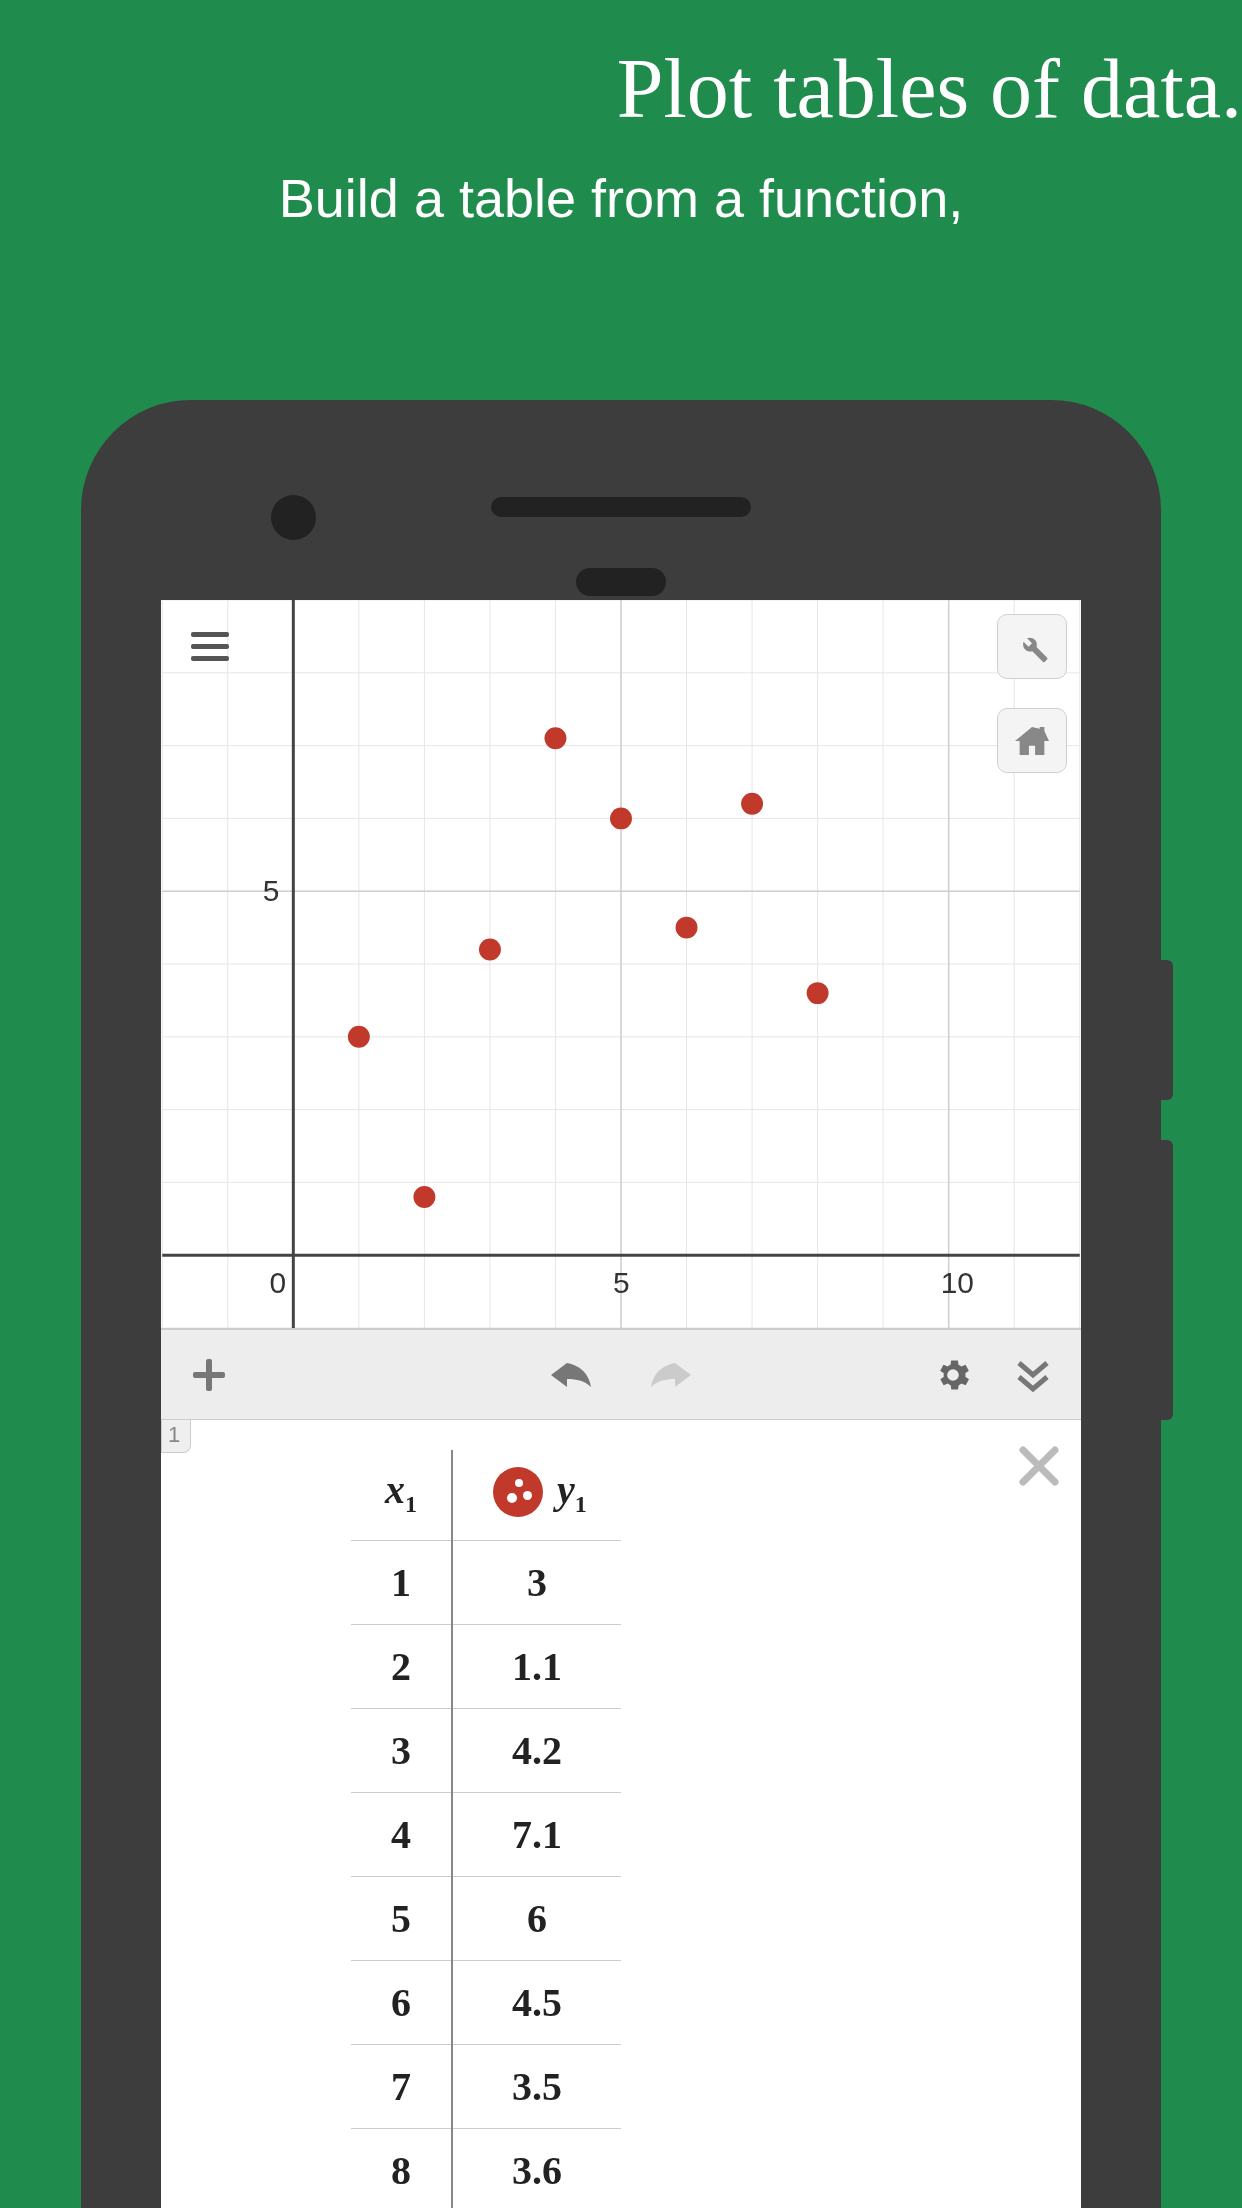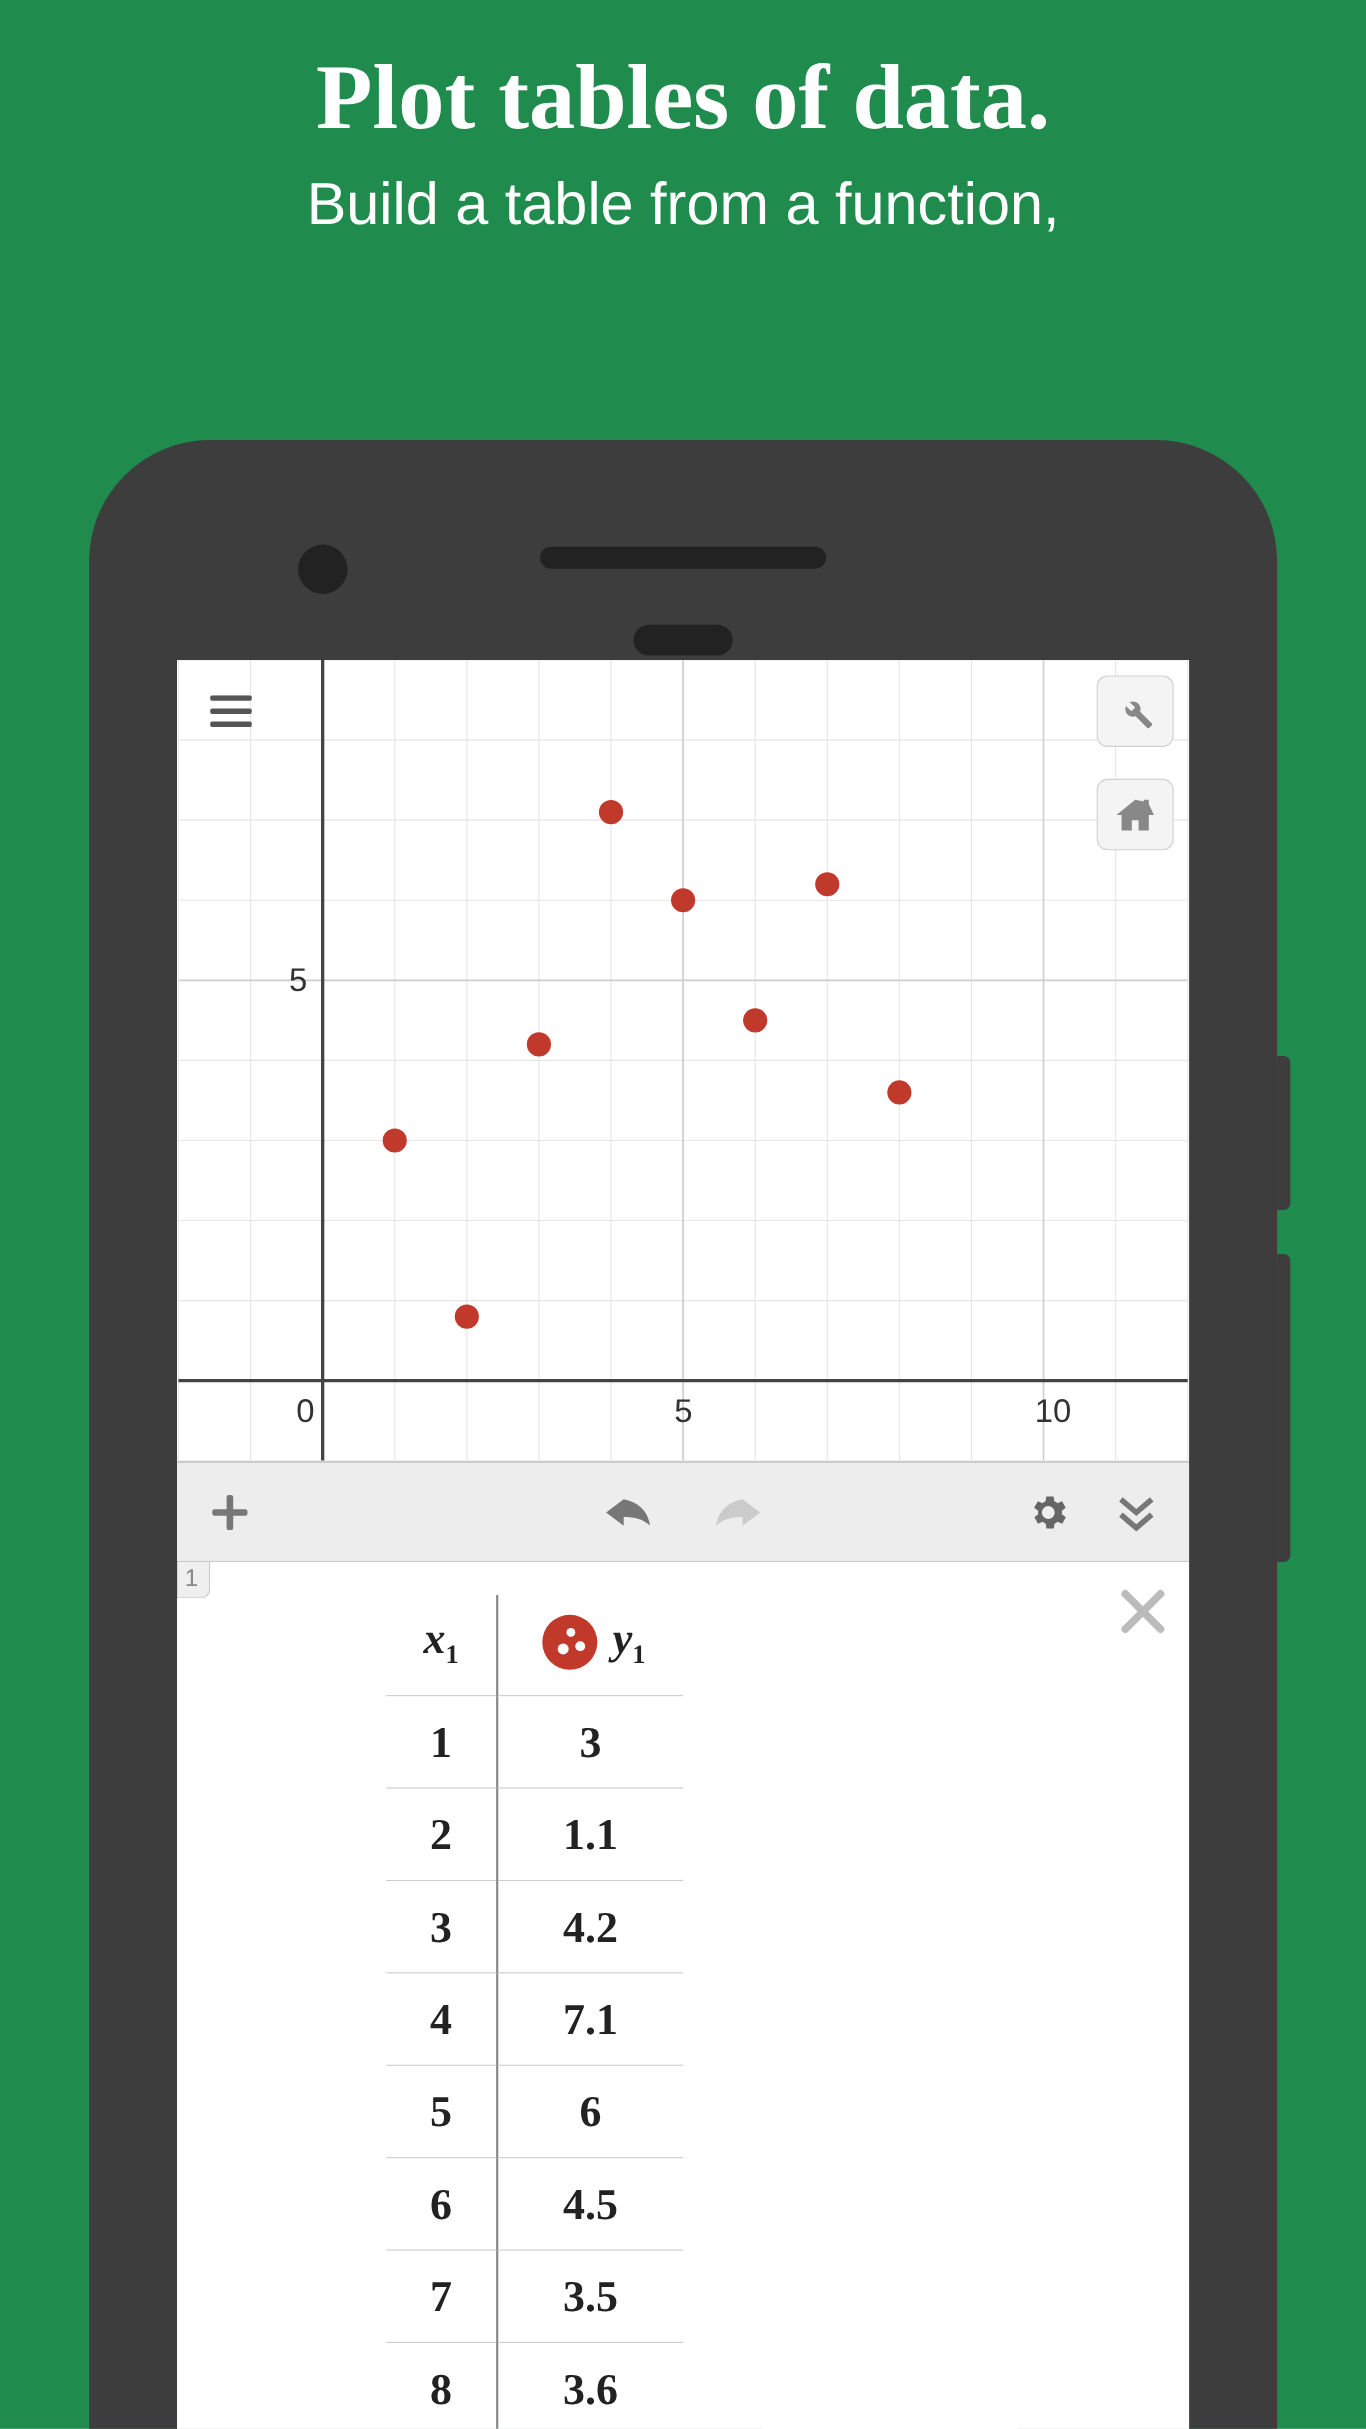--- a/index.html
+++ b/index.html
@@ -4,32 +4,32 @@
 <style>
   * { box-sizing: border-box; margin: 0; padding: 0; }
   html, body { width: 1242px; height: 2208px; overflow: hidden; }
   body {
     background: #1f8b4c;
     font-family: -apple-system, "Helvetica Neue", Arial, sans-serif;
     position: relative;
   }
   .promo-title {
     color: #fff;
-    text-align: center;
+    text-align: right;
     font-size: 84px;
     font-family: Georgia, "Times New Roman", serif;
     margin-top: 40px;
-    font-weight: 700;
+    font-weight: 400;
   }
   .promo-sub {
     color: #fff;
     text-align: center;
     font-size: 54px;
     line-height: 1.25;
-    margin-top: 16px;
+    margin-top: 28px;
     font-weight: 400;
   }
 
   
   .device {
     position: absolute;
     left: 50%;
     top: 400px;
     transform: translateX(-50%);
     width: 1080px;

